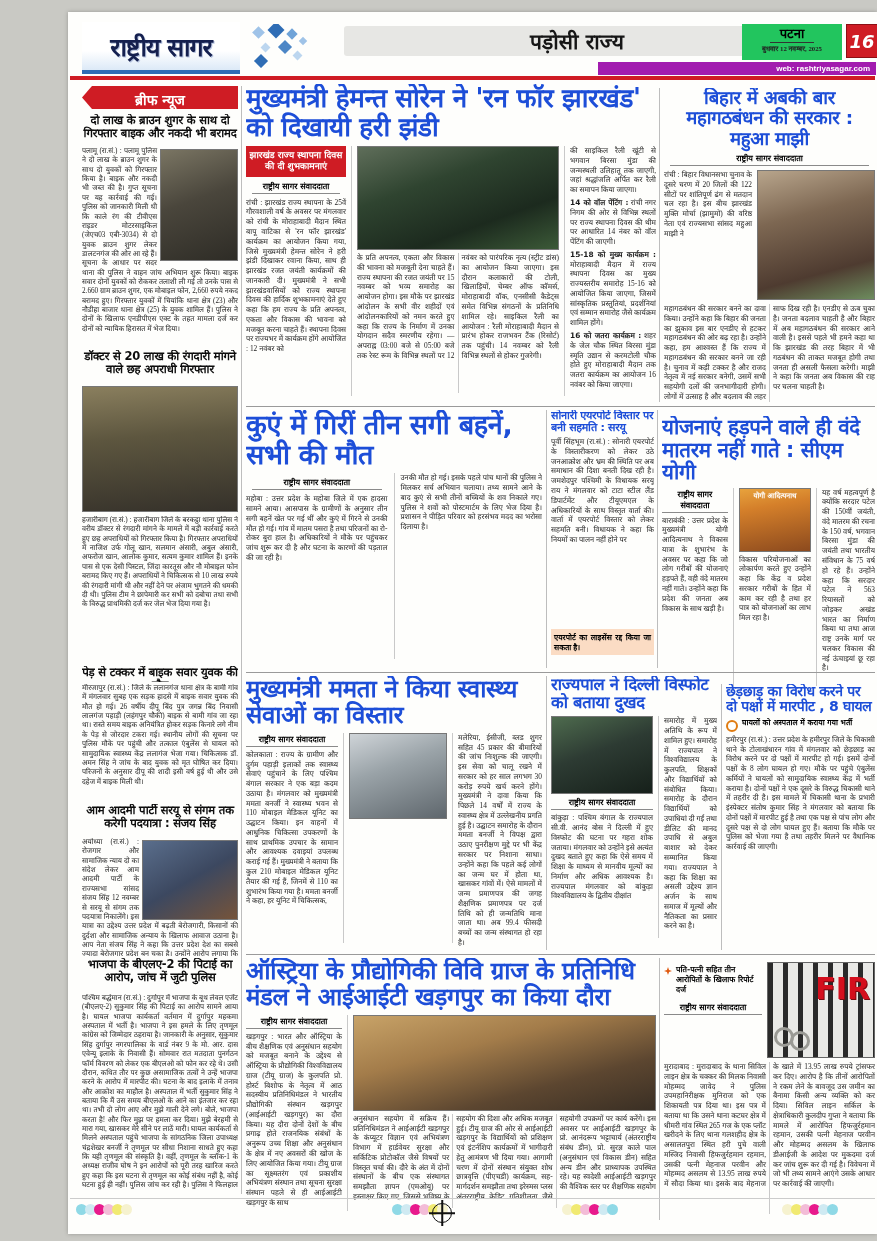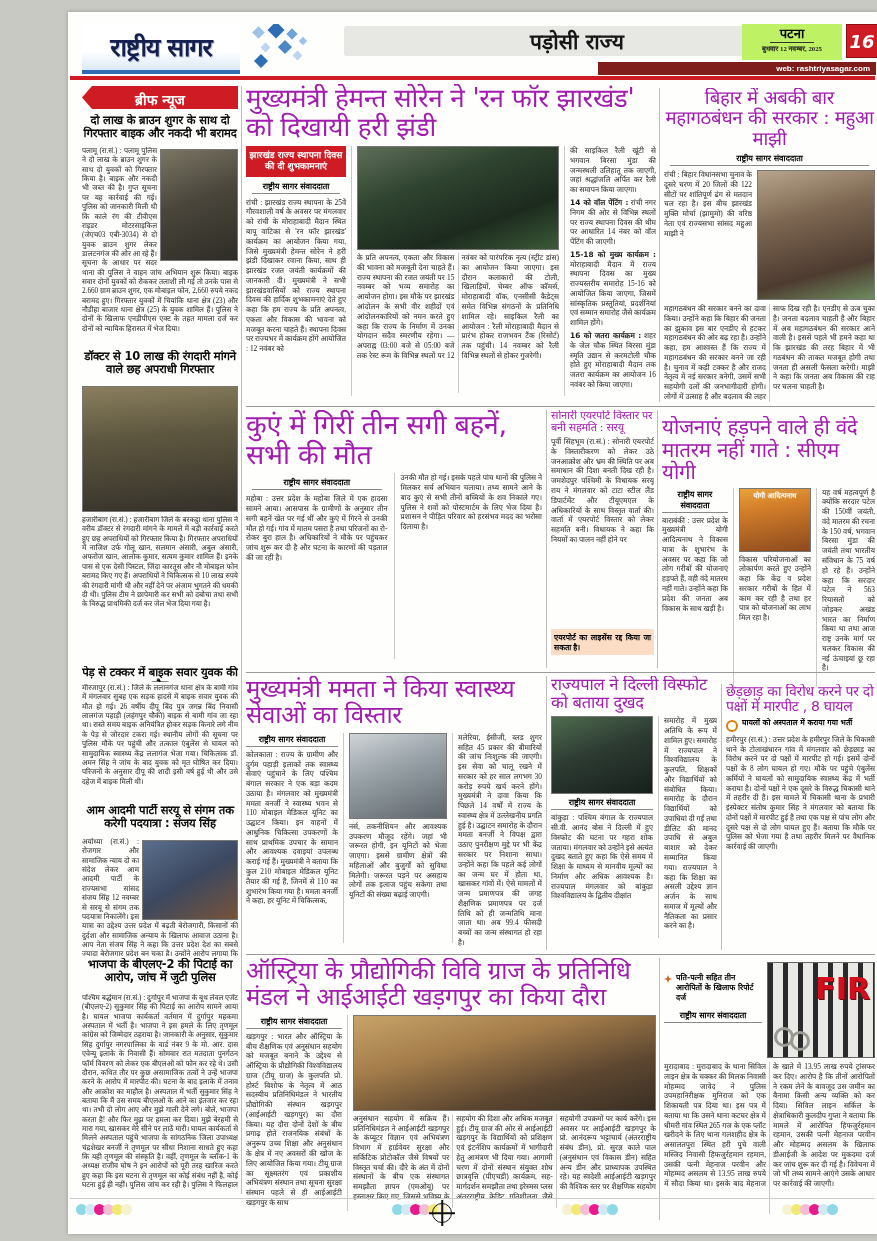--- a/index.html
+++ b/index.html
@@ -11,28 +11,28 @@
   }
   .sheet{position:absolute;left:68px;top:12px;width:809px;height:1222px;background:#fefefc;box-shadow:0 0 4px rgba(0,0,0,.25);}
   .abs{position:absolute;overflow:hidden;}
   
   .logo{left:14px;top:10px;width:158px;height:48px;background:linear-gradient(180deg,#ffffff 60%,#dce9f7 100%);border-bottom:4px solid #2f6db5;display:flex;align-items:center;justify-content:center;}
   .logo-text{font-size:25px;font-weight:bold;color:#15204f;letter-spacing:-1px;text-shadow:1px 1px 0 #b9c6e2;font-family:"DejaVu Sans","Liberation Sans",sans-serif;}
   .grayband{left:276px;top:14px;width:466px;height:30px;background:#e7e7e4;border-radius:3px;display:flex;align-items:center;justify-content:center;}
   .section-title{font-size:21px;font-weight:bold;color:#161616;font-family:"DejaVu Sans","Liberation Sans",sans-serif;}
   .diamonds{left:182px;top:12px;width:90px;height:44px;}
   .dia{position:absolute;transform:rotate(45deg);}
-  .patna{left:674px;top:12px;width:100px;height:36px;background:#bef264;text-align:center;}
+  .patna{left:674px;top:12px;width:100px;height:36px;background:#22c55e;text-align:center;}
   .patna .city{font-size:13px;font-weight:bold;border-bottom:1px solid #333;display:inline-block;padding:0 10px;}
   .patna .date{font-size:6.8px;font-weight:bold;color:#222;margin-top:1px;}
   .pageno{left:778px;top:12px;width:30px;height:32px;background:#cf1c24;color:#fff;display:flex;align-items:center;justify-content:center;font-size:18px;font-weight:bold;font-style:italic;font-family:"DejaVu Sans",sans-serif;border:1px solid #8d0f14;}
-  .webstrip{left:530px;top:50px;width:278px;height:13px;background:#7f1d1d;color:#fff;font-size:8px;font-weight:bold;display:flex;align-items:center;justify-content:flex-end;padding-right:6px;box-sizing:border-box;font-family:"Liberation Sans",sans-serif;}
+  .webstrip{left:530px;top:50px;width:278px;height:13px;background:#a21caf;color:#fff;font-size:8px;font-weight:bold;display:flex;align-items:center;justify-content:flex-end;padding-right:6px;box-sizing:border-box;font-family:"Liberation Sans",sans-serif;}
   .redrule{left:2px;top:64px;width:805px;height:4px;background:#cf1c24;}
   
-  .hl{font-weight:normal;color:#a21caf;line-height:1.1;letter-spacing:-.3px;font-family:"DejaVu Sans","Liberation Sans",sans-serif;}
+  .hl{font-weight:bold;color:#1d4ed8;line-height:1.1;letter-spacing:-.3px;font-family:"DejaVu Sans","Liberation Sans",sans-serif;}
   .center{text-align:center;}
   .body{font-size:7.4px;line-height:1.32;text-align:justify;color:#1c1c1c;}
   .byline{font-size:8px;font-weight:bold;text-align:center;border-bottom:1px solid #8a8a8a;padding-bottom:2px;margin:3px 6px 4px 6px;font-family:"DejaVu Sans",sans-serif;}
   .cols2{column-count:2;column-gap:7px;column-rule:1px solid #c9c9c9;}
   .cols3{column-count:3;column-gap:7px;column-rule:1px solid #c9c9c9;}
   .ph{border:1px solid #777;box-sizing:border-box;}
   .row{display:flex;}
   .vr{border-left:1px solid #c9c9c9;}
   .hline{position:absolute;height:1px;background:#9a9a9a;}
   .vline{position:absolute;width:1px;background:#bdbdbd;}
@@ -100,21 +100,21 @@
   <div class="abs brief-banner">
     <span>ब्रीफ न्यूज</span>
   </div>
 
   <div class="abs bhead" style="left:14px;top:102px;width:156px;height:30px;">दो लाख के ब्राउन शुगर के साथ दो गिरफ्तार बाइक और नकदी भी बरामद</div>
   <div class="abs" style="left:14px;top:135px;width:156px;height:198px;">
     <div class="ph" style="float:right;width:78px;height:112px;margin:2px 0 2px 3px;background:linear-gradient(160deg,#7a7563 0%,#4a463c 45%,#2e2c26 100%);"></div>
     <div class="bbody">पलामू (रा.सं.) : पलामू पुलिस ने दो लाख के ब्राउन शुगर के साथ दो युवकों को गिरफ्तार किया है। बाइक और नकदी भी जब्त की है। गुप्त सूचना पर यह कार्रवाई की गई। पुलिस को जानकारी मिली थी कि काले रंग की टीवीएस राइडर मोटरसाइकिल (जेएच03 एबी-3034) से दो युवक ब्राउन शुगर लेकर डालटनगंज की ओर आ रहे हैं। सूचना के आधार पर सदर थाना की पुलिस ने वाहन जांच अभियान शुरू किया। बाइक सवार दोनों युवकों को रोककर तलाशी ली गई तो उनके पास से 2.660 ग्राम ब्राउन शुगर, एक मोबाइल फोन, 2,660 रुपये नकद बरामद हुए। गिरफ्तार युवकों में चियांकि थाना क्षेत्र (23) और नौडीहा बाजार थाना क्षेत्र (25) के युवक शामिल हैं। पुलिस ने दोनों के खिलाफ एनडीपीएस एक्ट के तहत मामला दर्ज कर दोनों को न्यायिक हिरासत में भेज दिया।</div>
   </div>
 
-  <div class="abs bhead" style="left:14px;top:338px;width:156px;height:34px;">डॉक्टर से 10 लाख की रंगदारी मांगने वाले छह अपराधी गिरफ्तार</div>
+  <div class="abs bhead" style="left:14px;top:338px;width:156px;height:34px;">डॉक्टर से 20 लाख की रंगदारी मांगने वाले छह अपराधी गिरफ्तार</div>
   <div class="abs ph" style="left:14px;top:374px;width:156px;height:126px;background:linear-gradient(175deg,#8a7f5e 0%,#5d563f 40%,#35312a 100%);"></div>
   <div class="abs bbody" style="left:14px;top:504px;width:156px;height:146px;">हजारीबाग (रा.सं.) : हजारीबाग जिले के बरकट्ठा थाना पुलिस ने वरीय डॉक्टर से रंगदारी मांगने के मामले में बड़ी कार्रवाई करते हुए छह अपराधियों को गिरफ्तार किया है। गिरफ्तार अपराधियों में नाजिश उर्फ गोलू खान, सलमान अंसारी, अबुल अंसारी, अफरोज खान, आलोक कुमार, सत्यम कुमार शामिल हैं। इनके पास से एक देसी पिस्टल, जिंदा कारतूस और नौ मोबाइल फोन बरामद किए गए हैं। अपराधियों ने चिकित्सक से 10 लाख रुपये की रंगदारी मांगी थी और नहीं देने पर अंजाम भुगतने की धमकी दी थी। पुलिस टीम ने छापेमारी कर सभी को दबोचा तथा सभी के विरुद्ध प्राथमिकी दर्ज कर जेल भेज दिया गया है।</div>
 
   <div class="abs bhead" style="left:14px;top:654px;width:156px;height:16px;">पेड़ से टक्कर में बाइक सवार युवक की मौत</div>
   <div class="abs bbody" style="left:14px;top:672px;width:156px;height:116px;">मीरजापुर (रा.सं.) : जिले के ललानगंज थाना क्षेत्र के बामी गांव में मंगलवार सुबह एक सड़क हादसे में बाइक सवार युवक की मौत हो गई। 26 वर्षीय दीपू बिंद पुत्र जगन्न बिंद निवासी लालगंज पहाड़ी (लहंगपुर चौकी) बाइक से बामी गांव जा रहा था। रास्ते समय बाइक अनियंत्रित होकर सड़क किनारे लगे नीम के पेड़ से जोरदार टकरा गई। स्थानीय लोगों की सूचना पर पुलिस मौके पर पहुंची और तत्काल एंबुलेंस से घायल को सामुदायिक स्वास्थ्य केंद्र ललागंज भेजा गया। चिकित्सक डॉ. अमन सिंह ने जांच के बाद युवक को मृत घोषित कर दिया। परिजनों के अनुसार दीपू की शादी इसी वर्ष हुई थी और उसे दहेज में बाइक मिली थी।</div>
 
   <div class="abs bhead" style="left:14px;top:792px;width:156px;height:32px;">आम आदमी पार्टी सरयू से संगम तक करेगी पदयात्रा : संजय सिंह</div>
   <div class="abs" style="left:14px;top:826px;width:156px;height:118px;">
     <div class="ph" style="float:right;width:96px;height:80px;margin:2px 0 2px 3px;background:linear-gradient(150deg,#5a6e8c 0%,#3c4860 50%,#76543a 100%);"></div>
     <div class="bbody">अयोध्या (रा.सं.) : रोजगार और सामाजिक न्याय दो का संदेश लेकर आम आदमी पार्टी के राज्यसभा सांसद संजय सिंह 12 नवम्बर से सरयू से संगम तक पदयात्रा निकालेंगे। इस यात्रा का उद्देश्य उत्तर प्रदेश में बढ़ती बेरोजगारी, किसानों की दुर्दशा और सामाजिक अन्याय के खिलाफ आवाज उठाना है। आप नेता संजय सिंह ने कहा कि उत्तर प्रदेश देश का सबसे ज्यादा बेरोजगार प्रदेश बन चुका है। उन्होंने आरोप लगाया कि सरकार धर्म और जाति के नाम पर जनता को बांट रही है, जबकि असली मुद्दे—रोजगार, शिक्षा और सामाजिक न्याय—पीछे छूट गए हैं।</div>
@@ -199,21 +199,20 @@
 
   <div class="abs" style="left:178px;top:664px;width:296px;height:274px;">
     <div class="hl" style="font-size:24px;">मुख्यमंत्री ममता ने किया स्वास्थ्य सेवाओं का विस्तार</div>
     <div class="row" style="margin-top:4px;gap:5px;height:210px;">
       <div style="width:92px;flex:none;">
         <div class="byline" style="margin:0 0 3px 0;">राष्ट्रीय सागर संवाददाता</div>
         <div class="body">कोलकाता : राज्य के ग्रामीण और दुर्गम पहाड़ी इलाकों तक स्वास्थ्य सेवाएं पहुंचाने के लिए पश्चिम बंगाल सरकार ने एक बड़ा कदम उठाया है। मंगलवार को मुख्यमंत्री ममता बनर्जी ने स्वास्थ्य भवन से 110 मोबाइल मेडिकल यूनिट का उद्घाटन किया। इन वाहनों में आधुनिक चिकित्सा उपकरणों के साथ प्राथमिक उपचार के सामान और आवश्यक दवाइयां उपलब्ध कराई गई हैं। मुख्यमंत्री ने बताया कि कुल 210 मोबाइल मेडिकल यूनिट तैयार की गई हैं, जिनमें से 110 का शुभारंभ किया गया है। ममता बनर्जी ने कहा, हर यूनिट में चिकित्सक,</div>
       </div>
       <div class="vr" style="width:98px;flex:none;padding-left:5px;">
         <div class="ph" style="width:100%;height:86px;background:linear-gradient(160deg,#cfd4d8 0%,#9aa3a8 40%,#5f676d 100%);"></div>
-        <div class="body" style="margin-top:3px;">नर्स, तकनीशियन और आवश्यक उपकरण मौजूद रहेंगे। जहां भी जरूरत होगी, इन यूनिटों को भेजा जाएगा। इससे ग्रामीण क्षेत्रों की महिलाओं और बुजुर्गों को सुविधा मिलेगी। जरूरत पड़ने पर असहाय लोगों तक इलाज पहुंच सकेगा तथा यूनिटों की संख्या बढ़ाई जाएगी।</div>
       </div>
       <div class="vr body" style="flex:1;padding-left:5px;">मलेरिया, ईसीजी, ब्लड शुगर सहित 45 प्रकार की बीमारियों की जांच निःशुल्क की जाएगी। इस सेवा को चालू रखने में सरकार को हर साल लगभग 30 करोड़ रुपये खर्च करने होंगे। मुख्यमंत्री ने दावा किया कि पिछले 14 वर्षों में राज्य के स्वास्थ्य क्षेत्र में उल्लेखनीय प्रगति हुई है। उद्घाटन समारोह के दौरान ममता बनर्जी ने विपक्ष द्वारा उठाए पुनरीक्षण मुद्दे पर भी केंद्र सरकार पर निशाना साधा। उन्होंने कहा कि पहले कई लोगों का जन्म घर में होता था, खासकर गांवों में। ऐसे मामलों में जन्म प्रमाणपत्र की जगह शैक्षणिक प्रमाणपत्र पर दर्ज तिथि को ही जन्मतिथि माना जाता था। अब 99.4 फीसदी बच्चों का जन्म संस्थागत हो रहा है।</div>
     </div>
   </div>
 
   <div class="vline" style="left:478px;top:664px;height:274px;"></div>
   <div class="abs" style="left:483px;top:664px;width:166px;height:274px;">
     <div class="hl" style="font-size:16.5px;">राज्यपाल ने दिल्ली विस्फोट को बताया दुखद</div>
     <div class="row" style="margin-top:4px;gap:5px;height:222px;">
       <div style="width:102px;flex:none;">
@@ -251,21 +250,21 @@
           <span>मजबूत हुई। टीयू ग्राज की ओर से आईआईटी खड़गपुर के विद्यार्थियों को प्रशिक्षण एवं इंटर्नशिप कार्यक्रमों में भागीदारी हेतु आमंत्रण भी दिया गया। आगामी चरण में दोनों संस्थान संयुक्त शोध छात्रवृत्ति (पीएचडी) कार्यक्रम, सह-मार्गदर्शन समझौता तथा इरेस्मस प्लस अंतरराष्ट्रीय क्रेडिट गतिशीलता जैसे सहयोगी उपक्रमों पर कार्य करेंगे। इस अवसर पर</span>
           <span>आईआईटी खड़गपुर के प्रो. आनंदरूप भट्टाचार्य (अंतरराष्ट्रीय संबंध डीन), प्रो. सुरज्ञ काले पाल (अनुसंधान एवं विकास डीन) सहित अन्य डीन और प्राध्यापक उपस्थित रहे। यह स्वदेशी आईआईटी खड़गपुर की वैश्विक स्तर पर शैक्षणिक सहयोग और अनुसंधान उत्कृष्टता को सुदृढ़ करने की प्रतिबद्धता को दर्शाती है।</span>
         </div>
       </div>
     </div>
   </div>
 
   <div class="vline" style="left:591px;top:946px;height:262px;"></div>
   <div class="abs" style="left:596px;top:946px;width:211px;height:262px;">
     <div class="row" style="margin-top:4px;gap:5px;height:96px;">
-      <div style="width:98px;flex:none;margin-top:8px;">
+      <div style="width:98px;flex:none;">
         <div class="bullet-row">
           <span class="star"></span>
           <span class="btext" style="font-size:7.8px;">पति-पत्नी सहित तीन आरोपितों के खिलाफ रिपोर्ट दर्ज</span>
         </div>
         <div class="byline" style="margin:6px 0 0 0;">राष्ट्रीय सागर संवाददाता</div>
       </div>
       <div class="fir" style="flex:1;">
         <span>FIR</span>
         <i class="cuff"></i>
         <i class="cuff cuff2"></i>

